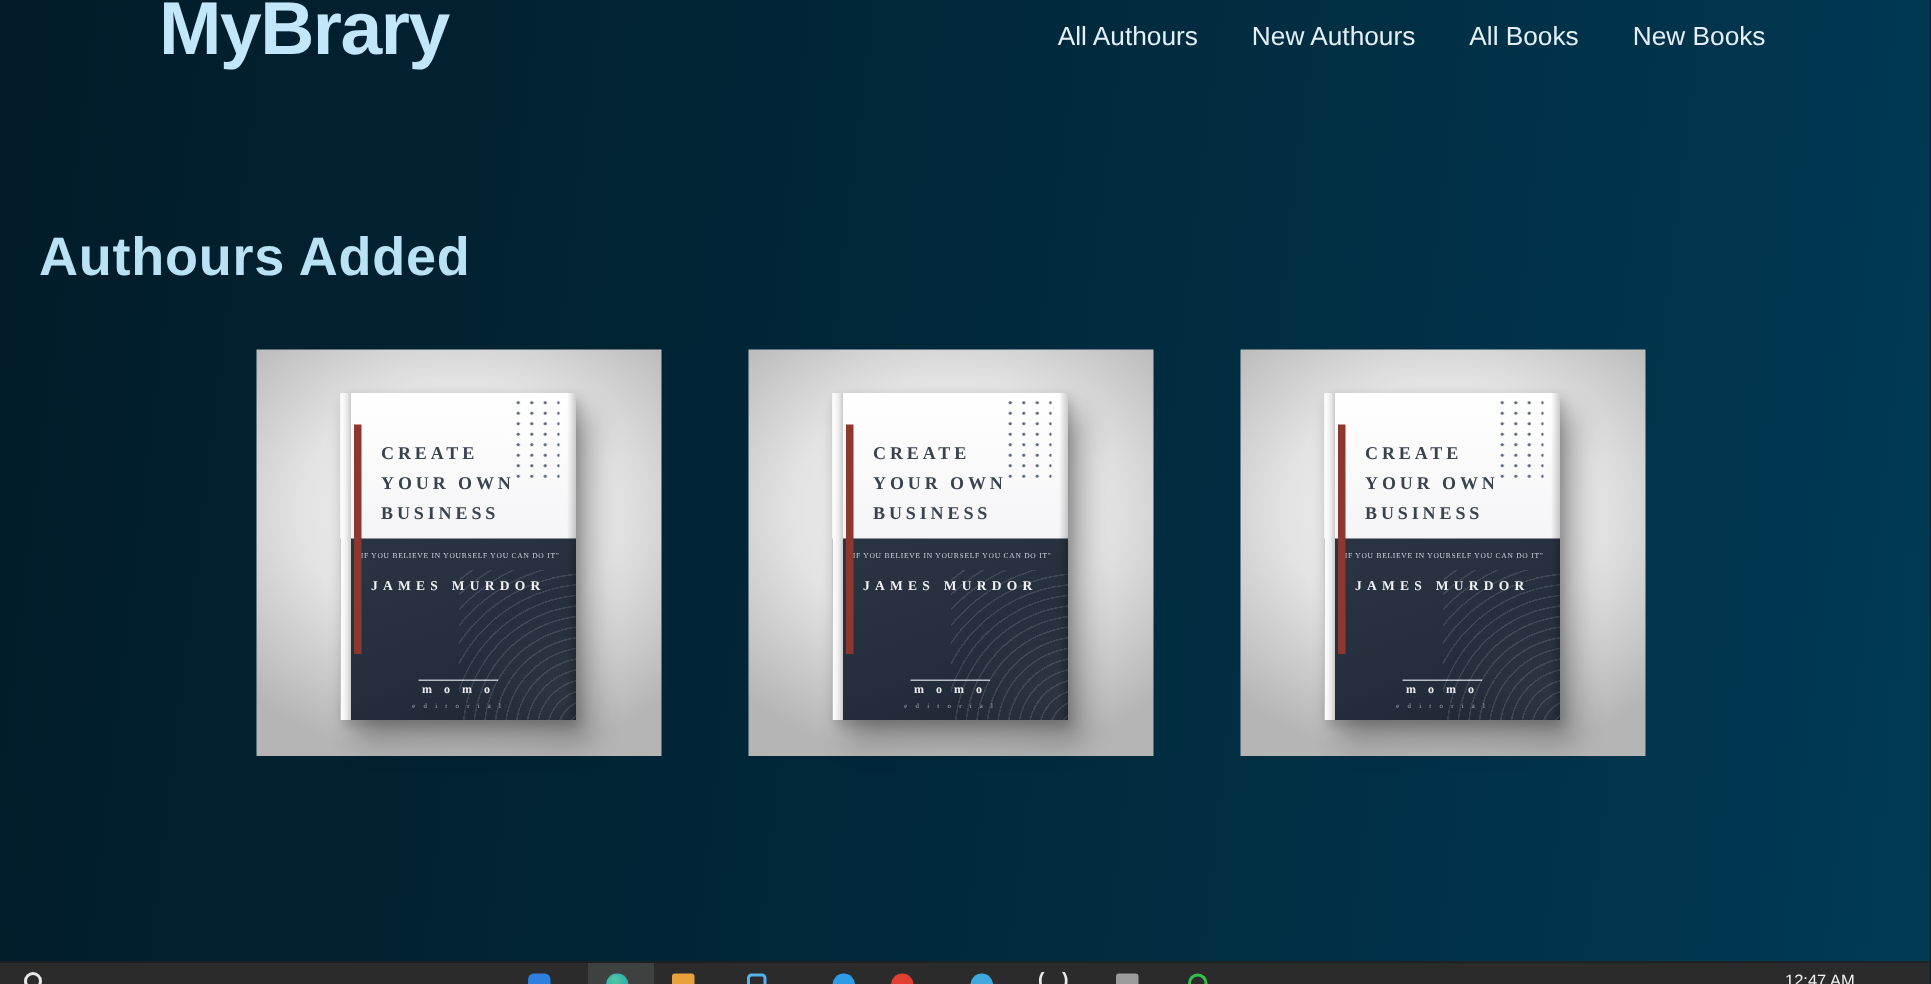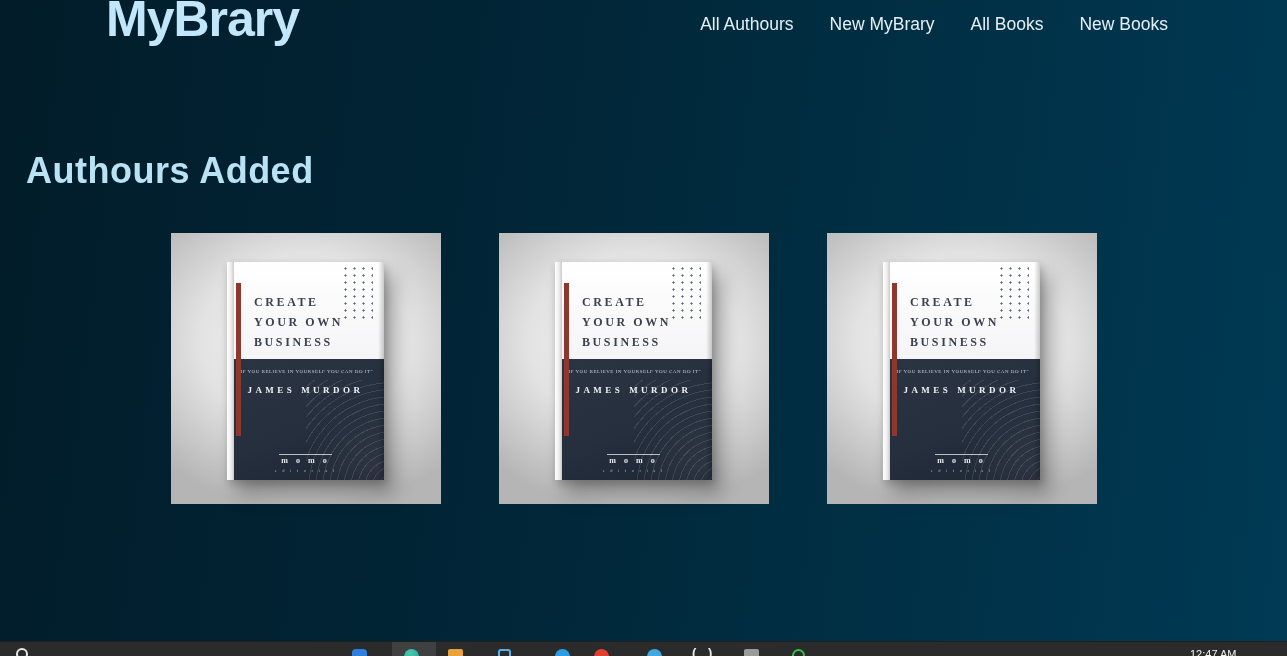--- a/index.html
+++ b/index.html
@@ -15,21 +15,21 @@
     width:1287px;height:656px;overflow:hidden;
     font-family:"Liberation Sans",sans-serif;
     background:#000;
   }
   .screen{position:relative;width:1287px;height:656px;overflow:hidden;
     background:linear-gradient(97deg,var(--bg-left) 0%,#012739 45%,var(--bg-right) 100%);}
 
   
   .brand{position:absolute;left:106px;top:-10px;font-size:50px;font-weight:800;
     letter-spacing:-1px;color:var(--brand);cursor:pointer;}
-  .main-nav{position:absolute;top:14px;right:119px;display:flex;gap:36px;}
+  .main-nav{position:absolute;top:14px;right:110px;display:flex;gap:36px;}
   .nav-link{font-size:17.5px;color:var(--nav);text-decoration:none;cursor:pointer;white-space:nowrap;}
 
   
   .section-title{position:absolute;left:26px;top:150px;margin:0;
     font-size:36px;font-weight:600;color:var(--heading);letter-spacing:.5px;}
 
   
   .cards{position:absolute;left:171px;top:233px;display:flex;gap:58px;}
   .card{width:270px;height:271px;margin:0;position:relative;cursor:pointer;
     background:radial-gradient(ellipse 75% 62% at 50% 40%,#f7f7f7 0%,#e3e3e3 52%,#b5b5b5 100%);}
@@ -85,21 +85,21 @@
   .clock{position:absolute;left:1190px;top:6px;font-size:11px;color:#f2f2f2;white-space:nowrap;}
 </style>
 </head>
 <body>
 
 <div class="screen">
 
   <div class="brand">MyBrary</div>
   <nav class="main-nav">
     <a class="nav-link">All Authours</a>
-    <a class="nav-link">New MyBrary</a>
+    <a class="nav-link">New Authours</a>
     <a class="nav-link">All Books</a>
     <a class="nav-link">New Books</a>
   </nav>
 
   <h1 class="section-title">Authours Added</h1>
 
   <div class="cards">
 
     <figure class="card">
       <div class="book">

